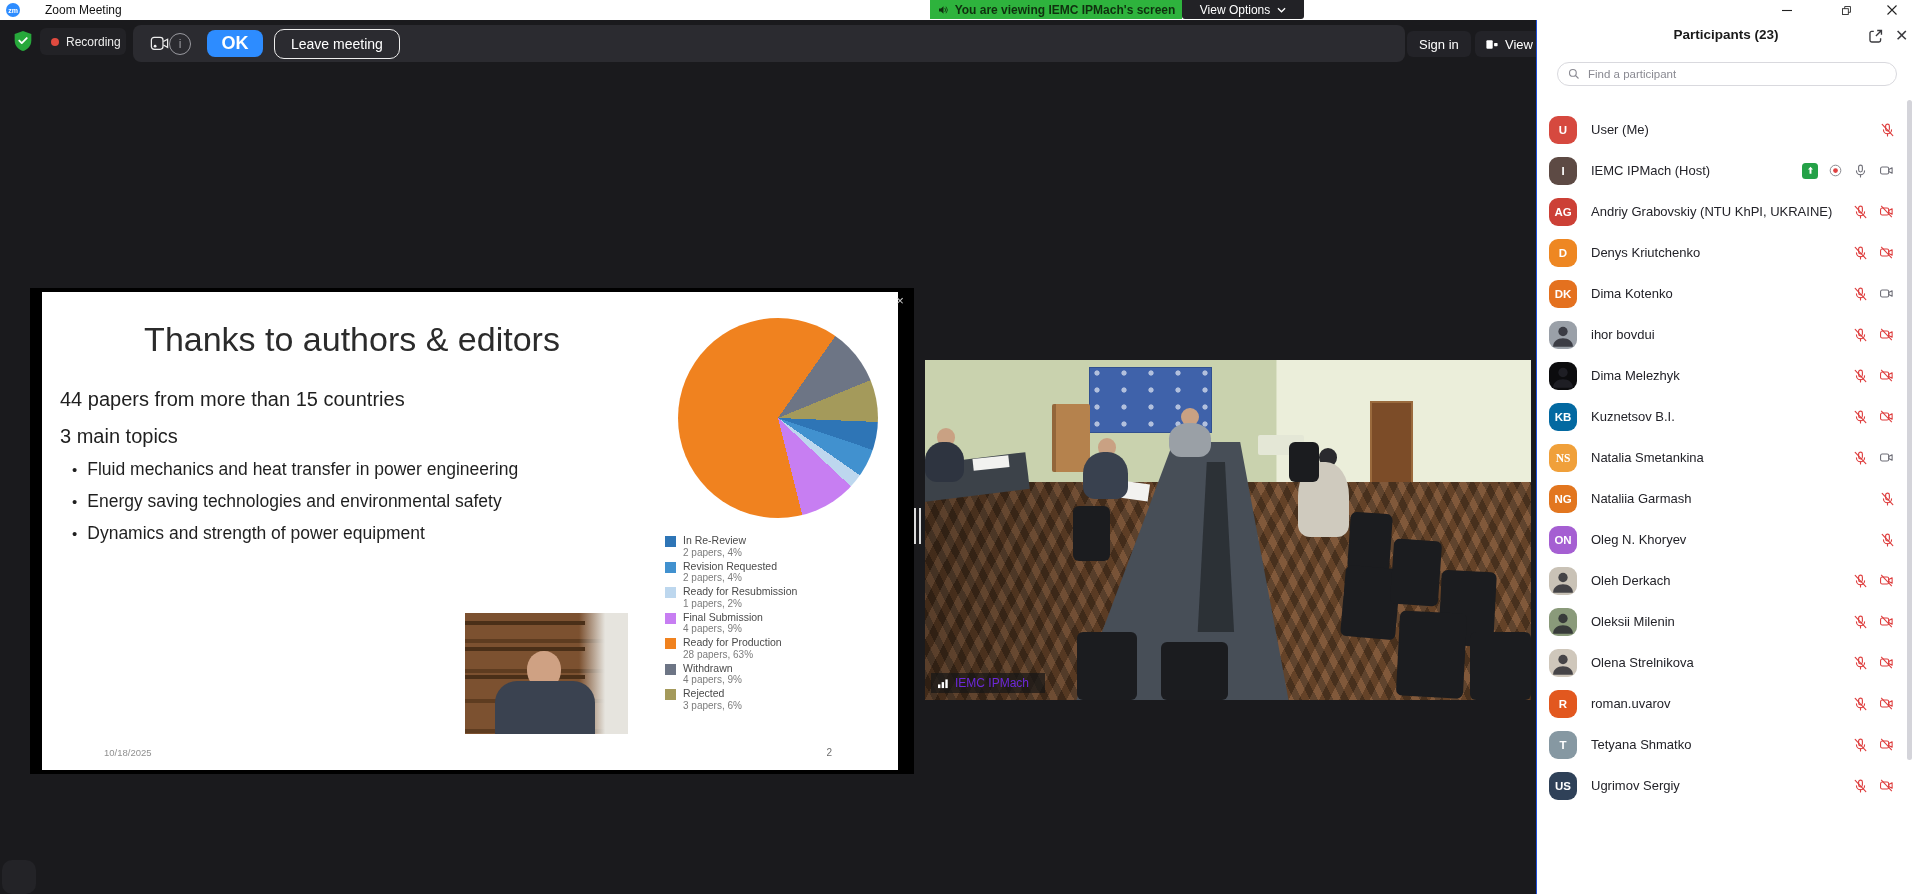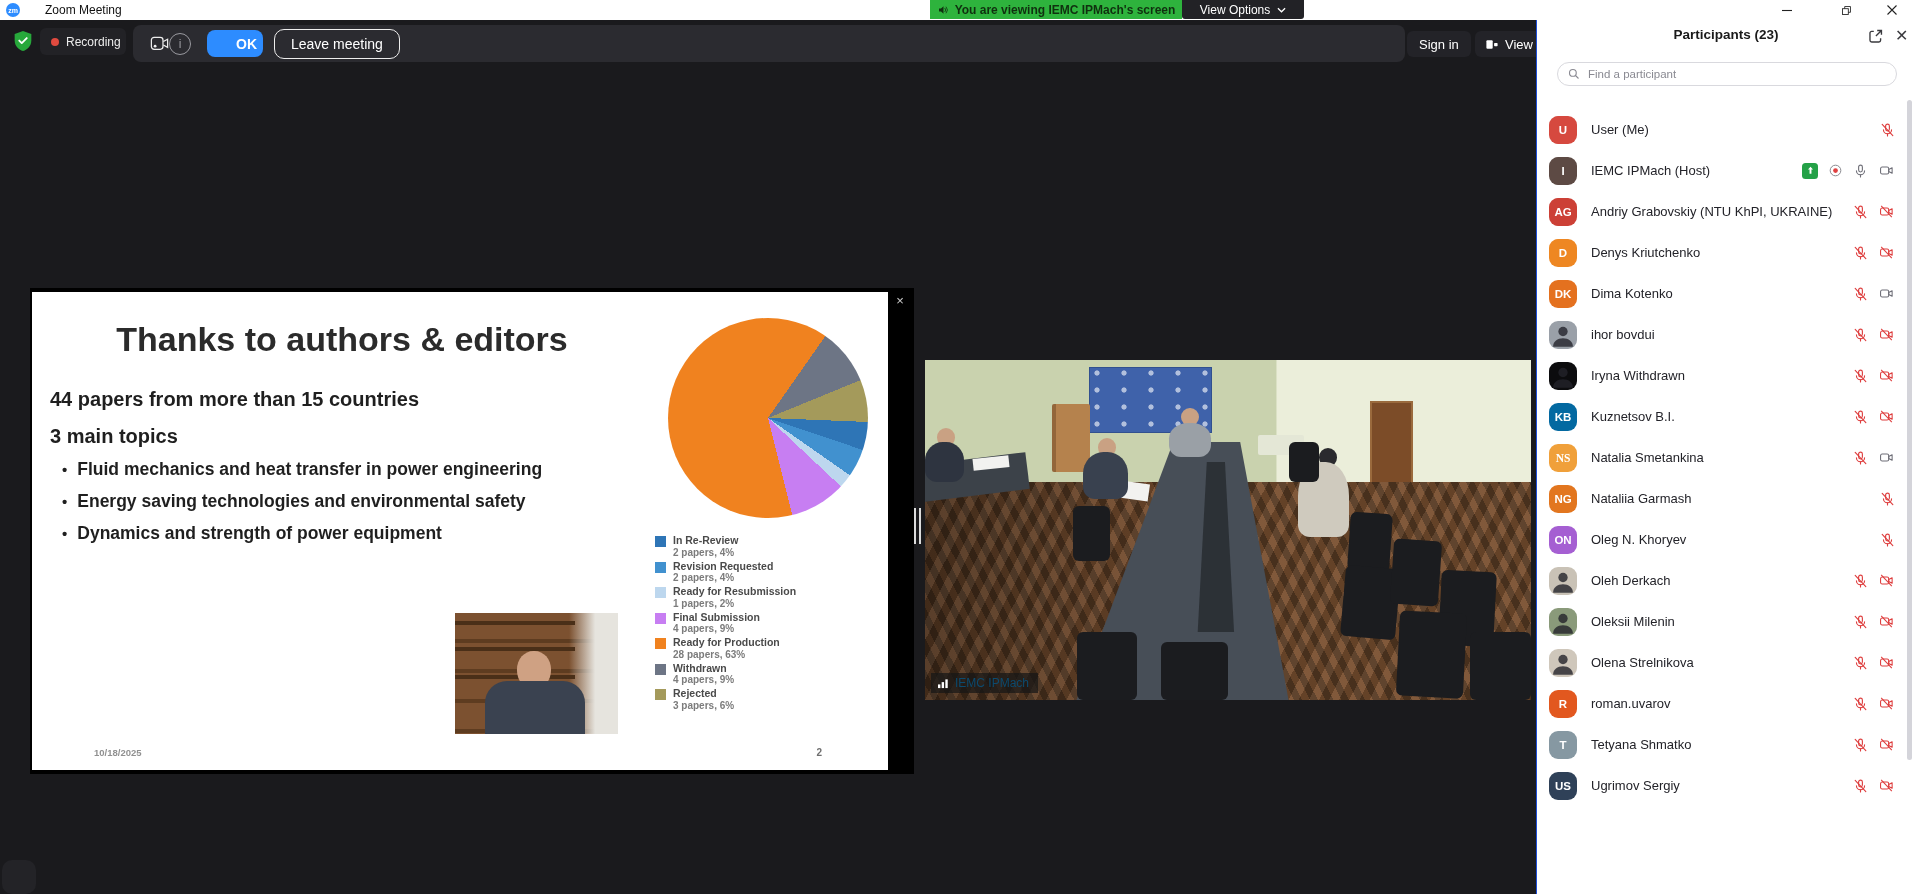--- a/index.html
+++ b/index.html
@@ -26,33 +26,33 @@
   .shield{left:13px;top:30px;}
   .rec-badge{left:40px;top:28px;width:86px;height:27px;background:#222226;border-radius:6px;
              display:flex;align-items:center;gap:7px;padding-left:11px;box-sizing:border-box;}
   .rec-dot{width:8px;height:8px;border-radius:50%;background:#e04a3f;}
   .rec-label{color:#ececec;font-size:12px;}
   .notif-bar{left:133px;top:25px;width:1272px;height:37px;background:#2b2b30;border-radius:8px;
              display:flex;align-items:center;box-sizing:border-box;padding:0 14px 0 17px;}
   .notif-text{color:#f2f2f2;font-size:15px;margin-left:10px;flex:1;}
   .info-icon{width:20px;height:20px;border-radius:50%;border:1.5px solid #9a9aa0;color:#9a9aa0;
              font-size:12px;display:flex;align-items:center;justify-content:center;margin-right:16px;cursor:pointer;}
-  .ok-btn{width:56px;height:27px;background:#2d8cff;color:#fff;font-weight:bold;font-size:14px;
-          border:none;border-radius:8px;cursor:pointer;margin-right:11px;text-align:right;}
+  .ok-btn{width:56px;height:27px;background:#2d8cff;color:#fff;font-weight:bold;font-size:18px;
+          border:none;border-radius:8px;cursor:pointer;margin-right:11px;}
   .leave-btn{height:30px;background:transparent;color:#fff;font-weight:normal;font-size:14px;
              border:1.5px solid #ededed;border-radius:10px;padding:0 16px;cursor:pointer;}
   .signin-btn{left:1407px;top:31px;height:26px;background:#232328;color:#fff;font-size:13px;
               border:none;border-radius:6px;padding:0 12px;cursor:pointer;}
   .view-btn{left:1475px;top:31px;height:26px;background:#232328;color:#fff;font-size:13px;
             border:none;border-radius:6px;padding:0 10px;cursor:pointer;display:flex;
             align-items:center;gap:6px;}
 
   
   .share-box{left:30px;top:288px;width:884px;height:486px;background:#000;}
-  .slide{left:2px;top:4px;width:856px;height:478px;background:#fff;overflow:hidden;font-weight:bold;}
+  .slide{left:12px;top:4px;width:856px;height:478px;background:#fff;overflow:hidden;}
   .slide-close{left:858px;top:5px;width:24px;height:18px;color:#cfcfcf;font-size:13px;
                text-align:center;cursor:pointer;}
   .slide-title{left:30px;top:28px;width:560px;text-align:center;font-size:34px;color:#2b2b2b;}
   .s-line{left:18px;color:#1f1f1f;font-size:20px;}
   .s-bullet{left:30px;color:#1f1f1f;font-size:17.5px;display:flex;gap:10px;}
   .s-bullet .dot{font-size:15px;line-height:21px;}
   .slide-date{left:62px;bottom:12px;font-size:9.5px;color:#909090;}
   .slide-page{right:66px;bottom:12px;font-size:10px;color:#6f6f6f;}
   .pie{left:636px;top:26px;width:200px;height:200px;border-radius:50%;}
   .legend{left:623px;top:243px;width:220px;}
@@ -96,22 +96,22 @@
   .room .table{position:absolute;left:0;top:24%;width:100%;height:76%;
         background:#474e57;clip-path:polygon(41% 0,52% 0,60% 100%,25% 100%);}
   .room .table-channel{position:absolute;left:0;top:30%;width:100%;height:50%;background:#2c3136;
         clip-path:polygon(46.5% 0,49.5% 0,51% 100%,45% 100%);}
   .room .chair{position:absolute;background:#1b1c1f;border-radius:6px;}
   .room .person-head{position:absolute;border-radius:50%;}
   .room .person-body{position:absolute;border-radius:45% 45% 12px 12px;}
   .room .desk{position:absolute;left:-2%;top:29%;width:19%;height:11%;background:#3c4249;
         transform:rotate(-7deg);}
   .room .paper{position:absolute;background:#f2f2f0;}
-  .room-label{position:absolute;left:6px;bottom:7px;background:rgba(22,22,22,.72);color:#0c4a6e;
-        font-size:12px;display:flex;align-items:center;gap:5px;padding:3px 9px 3px 6px;}
+  .room-label{position:absolute;left:6px;bottom:7px;background:rgba(22,22,22,.72);color:#6d28d9;
+        font-size:12px;display:flex;align-items:center;gap:5px;padding:3px 16px 3px 6px;}
 
   
   .panel{left:1536px;top:0;width:378px;height:894px;background:#fff;border-left:1px solid #1d4ed8;z-index:30;}
   .panel-title{left:0;top:27px;width:100%;text-align:center;font-size:13.5px;font-weight:bold;color:#1a1a1a;}
   .panel-popout{left:330px;top:28px;cursor:pointer;}
   .panel-close{left:358px;top:26px;font-size:16px;color:#3a3a3e;cursor:pointer;}
   .search-box{left:20px;top:62px;width:340px;height:24px;border:1px solid #d9d9de;border-radius:13px;
         background:#fff;display:flex;align-items:center;padding:0 10px;box-sizing:border-box;gap:6px;}
   .search-box input{border:none;outline:none;flex:1;font-size:11.5px;color:#333;
         font-family:"Liberation Sans",sans-serif;background:transparent;}
@@ -484,21 +484,21 @@
           </span>
         </span>
       </div>
       <div class="prow">
         <span class="pavatar" style="background: rgb(12, 12, 14);">
           <svg width="28" height="28" viewBox="0 0 24 24">
             <circle cx="12" cy="9" r="4" fill="rgba(35,35,42,.8)"></circle>
             <path d="M3.5 22 c0-4.6 3.8-7.2 8.5-7.2 s8.5 2.6 8.5 7.2" fill="rgba(35,35,42,.8)"></path>
           </svg>
         </span>
-        <span class="pname">Iryna Withdrawn</span>
+        <span class="pname">Dima Melezhyk</span>
         <span class="picons">
           <span>
             <svg width="15" height="16" viewBox="0 0 24 24" fill="none" stroke="#de3d3d" stroke-width="1.8" stroke-linecap="round">
               <rect x="9" y="2.5" width="6" height="11" rx="3"></rect>
               <path d="M5.5 11.5a6.5 6.5 0 0 0 13 0"></path>
               <line x1="12" y1="18" x2="12" y2="21.5"></line>
               <line x1="3.5" y1="3" x2="20.5" y2="21"></line>
             </svg>
           </span>
           <span>

